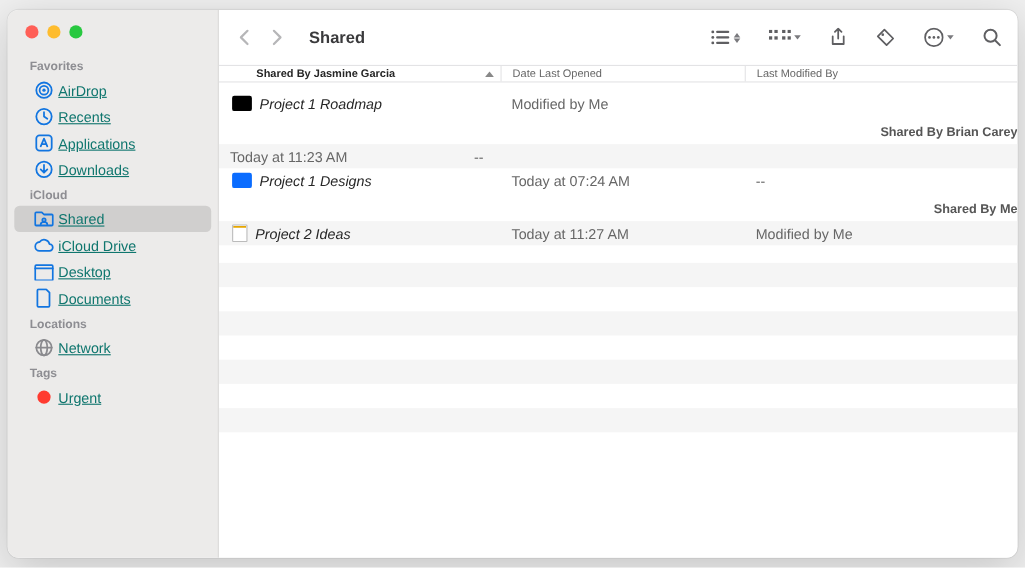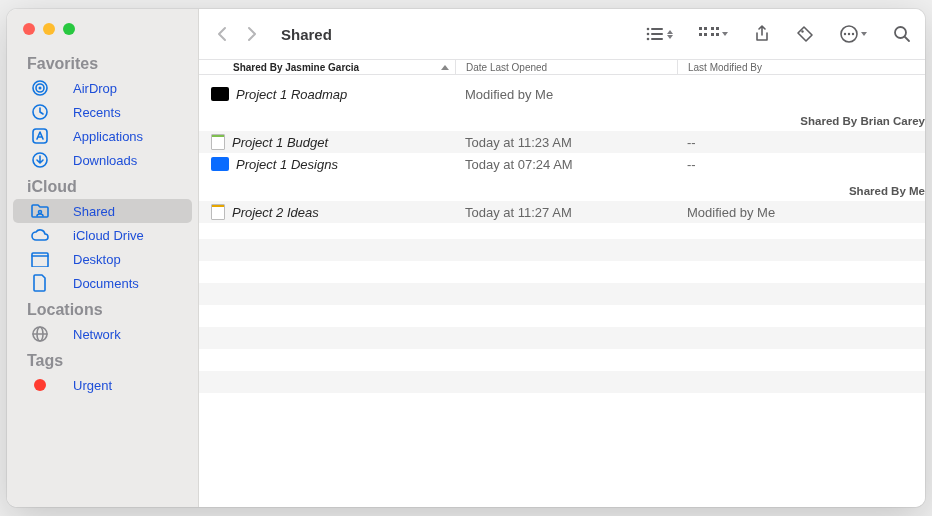--- a/index.html
+++ b/index.html
@@ -34,35 +34,36 @@
   display: flex;
   gap: 8px;
   padding: 4px 0 14px 16px;
 }
 .tl { width: 12px; height: 12px; border-radius: 50%; }
 .tl.red { background: #ff5f57; }
 .tl.yellow { background: #febc2e; }
 .tl.green { background: #28c840; }
 
 .section-header {
-  font-size: 16px;
+  font-size: 11px;
   color: #8d8d92;
   font-weight: 600;
   padding: 6px 16px 3px 20px;
 }
 .sidebar-item {
   display: flex;
   align-items: center;
-  gap: 24px;
+  gap: 4px;
   padding: 3px 12px 3px 18px;
   font-size: 13px;
-  color: #1d4ed8;
+  color: #0f766e;
   border-radius: 5px;
   margin: 0 6px;
   cursor: default;
+  text-decoration: underline;
 }
 .sidebar-item.selected {
   background: #d0cfce;
 }
 .sidebar-item .icon {
   width: 18px;
   height: 18px;
   display: flex;
   align-items: center;
   justify-content: center;
@@ -342,24 +343,20 @@
         <div style="height: 8px;"></div>
         <div class="row">
           <div class="name-cell">
             <div class="file-icon fi-black"></div>
             <span>Project 1 Roadmap</span>
           </div>
           <div class="mod-cell">Modified by Me</div>
         </div>
         <div class="group-header">Shared By Brian Carey</div>
         <div class="row stripe">
-          <div class="name-cell">
-            <div class="file-icon fi-sheet"></div>
-            <span>Project 1 Budget</span>
-          </div>
           <div class="date-cell">Today at 11:23 AM</div>
           <div class="mod-cell">--</div>
         </div>
         <div class="row">
           <div class="name-cell">
             <div class="file-icon fi-blue"></div>
             <span>Project 1 Designs</span>
           </div>
           <div class="date-cell">Today at 07:24 AM</div>
           <div class="mod-cell">--</div>

